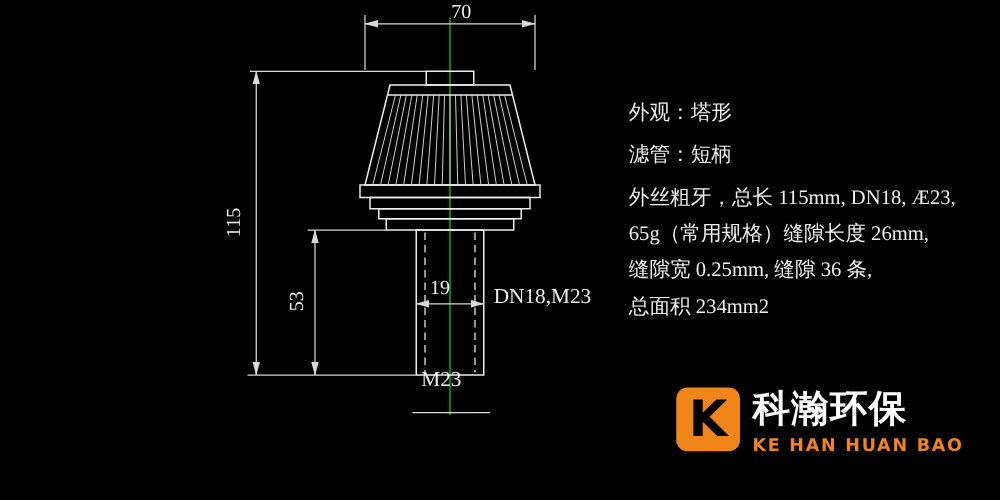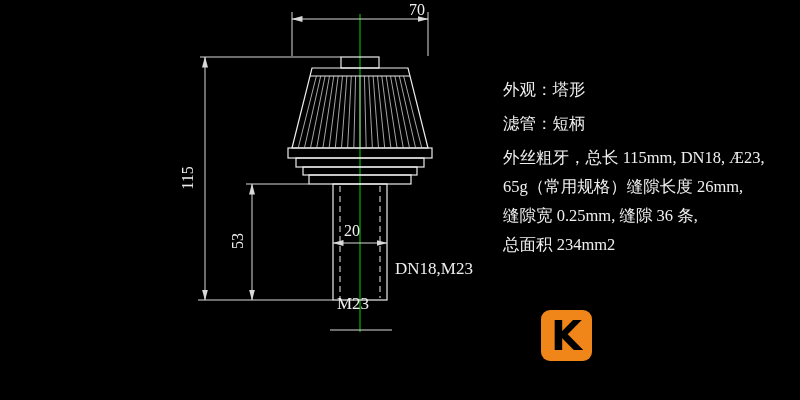--- a/index.html
+++ b/index.html
@@ -116,40 +116,44 @@
 
       <line x1="246" y1="184" x2="309" y2="184"></line>
       <line x1="252" y1="184" x2="252" y2="300" marker-start="url(#arw)" marker-end="url(#arw)"></line>
 
       <line x1="333" y1="243" x2="387" y2="243" marker-start="url(#arw)" marker-end="url(#arw)"></line>
 
       <line x1="330" y1="330" x2="392" y2="330"></line>
     </g>
   </svg>
 
-  <div class="label" style="left:361px; top:2px;margin-left:48px;">70</div>
+  <div class="label" style="left:361px; top:2px;">70</div>
 
   <div class="label rot" style="left:166px; top:170px; width:44px;">115</div>
 
   <div class="label rot" style="left:223px; top:233px; width:30px;">53</div>
 
-  <div class="label" style="left:344px; top:223px;">20</div>
+  <div class="label" style="left:344px; top:223px;">19</div>
 
-  <div class="label" style="left:395px; top:229px; font-size:17px;margin-top:32px;">DN18,M23</div>
+  <div class="label" style="left:395px; top:229px; font-size:17px;">DN18,M23</div>
 
   <div class="label" style="left:337px; top:296px; font-size:17px;">M23</div>
 
   <div class="specs">
     <div class="spec-line gap">外观：塔形</div>
     <div class="spec-line gap">滤管：短柄</div>
     <div class="spec-line">外丝粗牙，总长 115mm, DN18, Æ23,</div>
     <div class="spec-line">65g（常用规格）缝隙长度 26mm,</div>
     <div class="spec-line">缝隙宽 0.25mm, 缝隙 36 条,</div>
     <div class="spec-line">总面积 234mm2</div>
   </div>
 
   <div class="logo">
     <div class="logo-icon">
       <span>K</span>
     </div>
+    <div class="logo-text">
+      <div class="logo-cn">科瀚环保</div>
+      <div class="logo-en">KE HAN HUAN BAO</div>
+    </div>
   </div>
 
 </div>
 
 </body></html>

